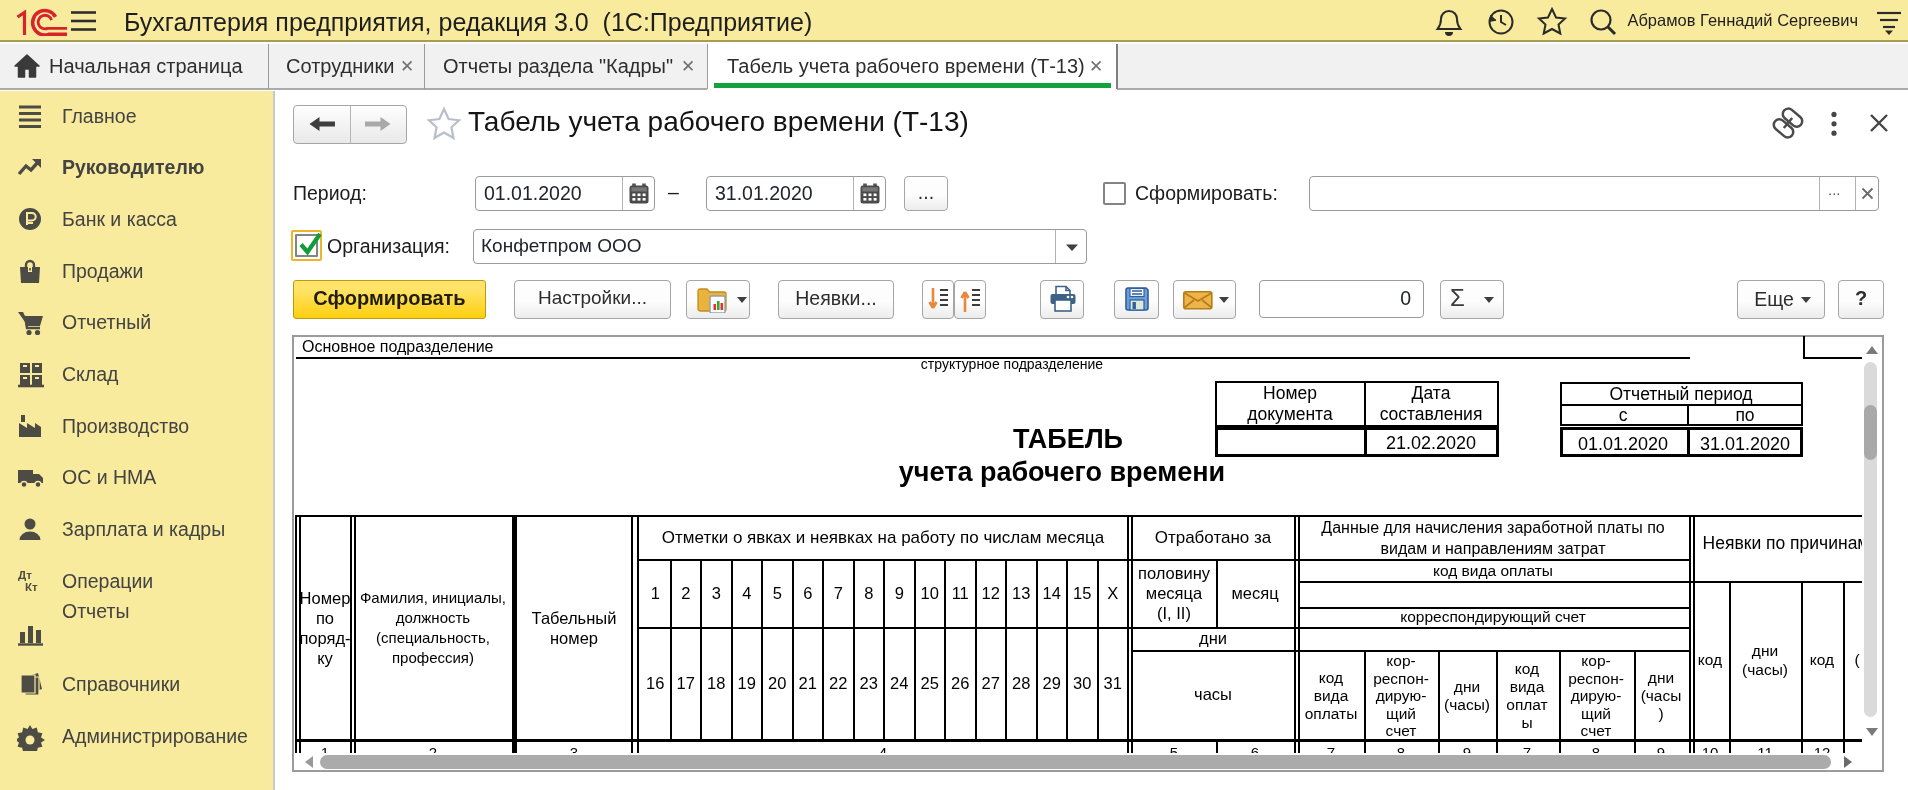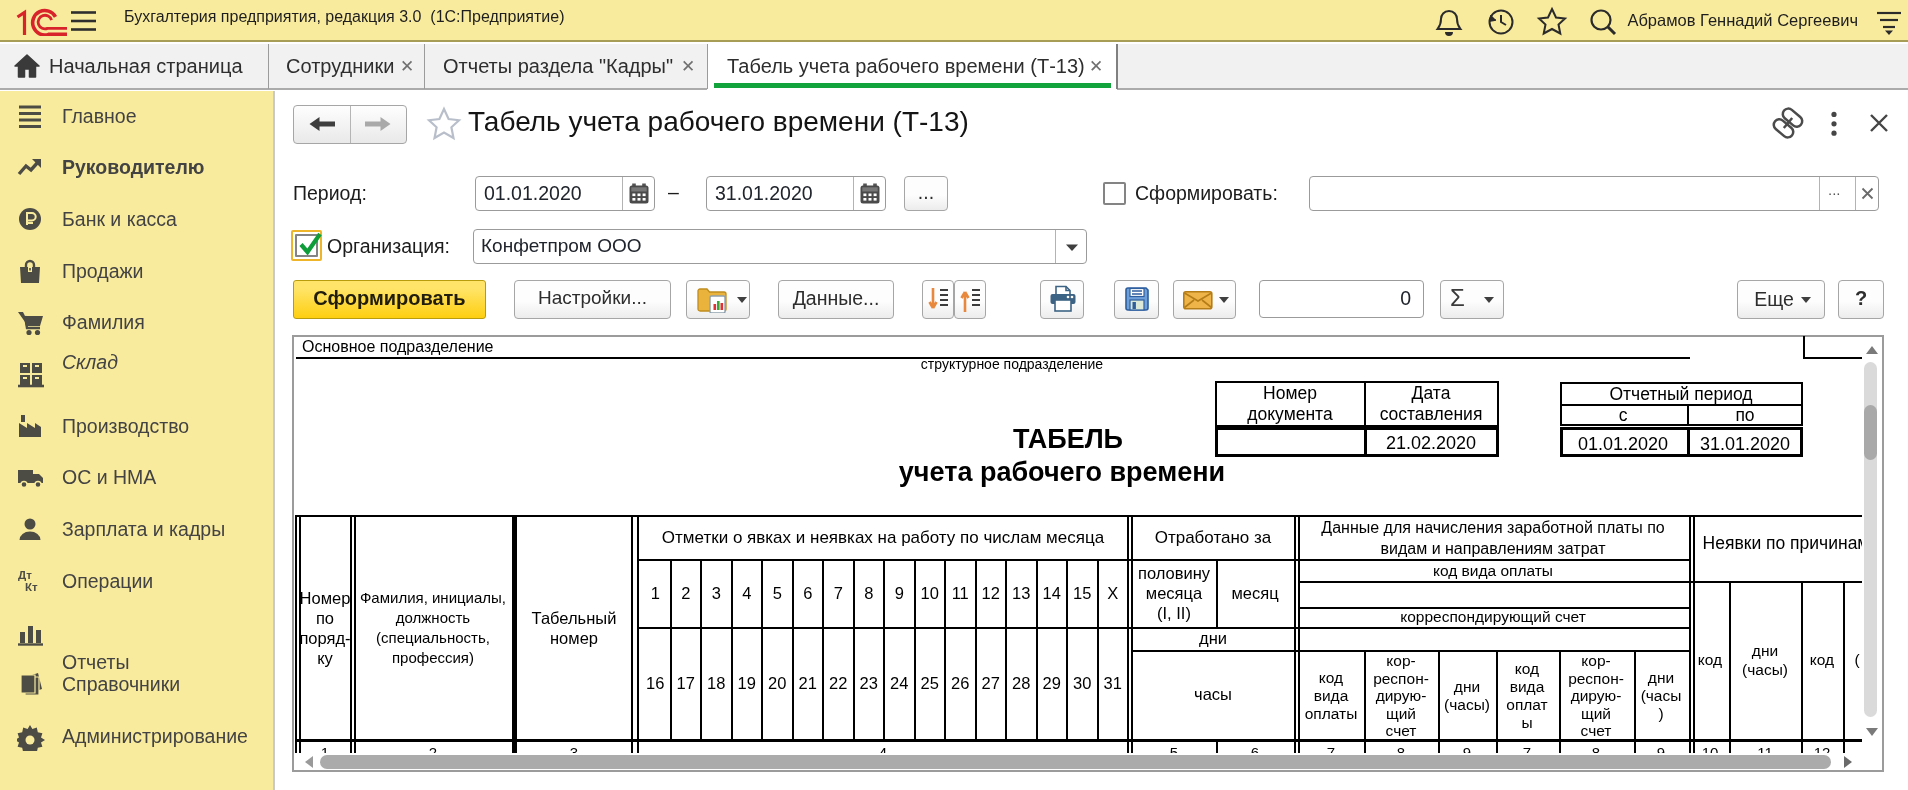--- a/index.html
+++ b/index.html
@@ -29,21 +29,21 @@
 <path d="M37.5 14.2 A6.8 6.8 0 1 0 33.5 22.4 L53 22.4" stroke-width="2.8"></path>
 </g>
   </svg>
 <svg class="abs" style="left:70px;top:9px" width="28" height="24" viewBox="0 0 28 24">
     <g stroke="#2e2e2e" stroke-width="2.6">
       <path d="M1 3.5 H26"></path>
       <path d="M1 12 H26"></path>
       <path d="M1 20.5 H26"></path>
     </g>
   </svg>
-<div class="abs" style="left:124px;top:8px;font-size:16px;color:#1e1e1e;">Бухгалтерия предприятия, редакция 3.0&nbsp;&nbsp;(1С:Предприятие)</div>
+<div class="abs" style="left:124px;top:8px;font-size:25px;color:#1e1e1e;">Бухгалтерия предприятия, редакция 3.0&nbsp;&nbsp;(1С:Предприятие)</div>
 <svg class="abs" style="left:1434px;top:7px" width="30" height="30" viewBox="0 0 30 30">
     <g fill="none" stroke="#2b2b2b" stroke-width="2">
       <path d="M15 4 C10 4 7 8 7 12 C7 18 5 20 3.5 22 L26.5 22 C25 20 23 18 23 12 C23 8 20 4 15 4 Z"></path>
       <path d="M12 25 a3 3 0 0 0 6 0" fill="#2b2b2b"></path>
     </g>
   </svg>
 <svg class="abs" style="left:1486px;top:7px" width="30" height="30" viewBox="0 0 30 30">
     <g fill="none" stroke="#2b2b2b" stroke-width="2">
       <circle cx="15" cy="15" r="11.5"></circle>
       <path d="M15 8 V15 L20 18"></path>
@@ -111,27 +111,27 @@
     <path d="M11 9 h4 v5 h-4 z" fill="#f9eb9e"></path>
     <path d="M12.2 10 h1.6 v2.6 h-1.6z" fill="#4d4c44"></path>
   </svg>
 <div class="mitem" style="top:260px;">Продажи</div>
 <svg class="abs" style="left:17px;top:309px" width="28" height="28" viewBox="0 0 28 28">
     <path d="M1 3 H6 L8 7 H26 L23 17 H9 L8 13" fill="#4d4c44"></path>
     <path d="M8 7 L10 19 H23" fill="none" stroke="#4d4c44" stroke-width="2.4"></path>
     <circle cx="12" cy="23.5" r="2.6" fill="#4d4c44"></circle>
     <circle cx="20.5" cy="23.5" r="2.6" fill="#4d4c44"></circle>
   </svg>
-<div class="mitem" style="top:311px;">Фамилия</div>
+<div class="mitem" style="top:311px;">Отчетный</div>
 <svg class="abs" style="left:17px;top:361px" width="28" height="28" viewBox="0 0 28 28">
     <path d="M3 2 h10 v10 h-10z M15 2 h10 v10 h-10z M3 14 h10 v10 h-10z M15 14 h10 v10 h-10z" fill="#4d4c44"></path>
     <path d="M1 25 H27" stroke="#4d4c44" stroke-width="2.6"></path>
     <path d="M6 5 h4 M18 5 h4 M6 17 h4 M18 17 h4" stroke="#f9eb9e" stroke-width="2"></path>
   </svg>
-<div class="mitem" style="top:351px;font-style:italic;">Склад</div>
+<div class="mitem" style="top:363px;">Склад</div>
 <svg class="abs" style="left:17px;top:413px" width="28" height="28" viewBox="0 0 28 28">
     <path d="M2 24 V10 L10 15 V10 L18 15 V10 L24 14 V24 Z" fill="#4d4c44"></path>
     <path d="M4 9 V2 h4 V9" fill="#4d4c44"></path>
   </svg>
 <div class="mitem" style="top:415px;">Производство</div>
 <svg class="abs" style="left:17px;top:464px" width="28" height="28" viewBox="0 0 28 28">
     <path d="M1 6 h15 v13 h-15z" fill="#4d4c44"></path>
     <path d="M16 10 h6 l4 4 v5 h-10z" fill="#4d4c44"></path>
     <circle cx="7" cy="20.5" r="3" fill="#4d4c44" stroke="#f9eb9e" stroke-width="1.4"></circle>
     <circle cx="21" cy="20.5" r="3" fill="#4d4c44" stroke="#f9eb9e" stroke-width="1.4"></circle>
@@ -144,21 +144,21 @@
 <div class="mitem" style="top:518px;">Зарплата и кадры</div>
 <svg class="abs" style="left:17px;top:568px" width="28" height="28" viewBox="0 0 28 28">
     <text x="1" y="11" font-family="Liberation Sans" font-size="11.5" font-weight="bold" fill="#4d4c44">Дт</text>
     <text x="8" y="23" font-family="Liberation Sans" font-size="11.5" font-weight="bold" fill="#4d4c44">Кт</text>
   </svg>
 <div class="mitem" style="top:570px;">Операции</div>
 <svg class="abs" style="left:17px;top:620px" width="28" height="28" viewBox="0 0 28 28">
     <path d="M3 12 h5 v11 h-5z M11 6 h5 v17 h-5z M19 10 h5 v13 h-5z" fill="#4d4c44"></path>
     <path d="M1 24.5 H26" stroke="#4d4c44" stroke-width="2.4"></path>
   </svg>
-<div class="mitem" style="top:651px;">Отчеты</div>
+<div class="mitem" style="top:600px;">Отчеты</div>
 <svg class="abs" style="left:17px;top:671px" width="28" height="28" viewBox="0 0 28 28">
     <path d="M8 6 L20 2 L24 18 L12 22 Z" fill="#4d4c44" transform="translate(1,0)"></path>
     <path d="M5 5 h14 v18 h-14z" fill="#4d4c44" stroke="#f9eb9e" stroke-width="1.2" transform="translate(3,1)"></path>
     <path d="M4 4 h14 v18 h-14z" fill="#4d4c44" stroke="#f9eb9e" stroke-width="1.2"></path>
   </svg>
 <div class="mitem" style="top:673px;">Справочники</div>
 <svg class="abs" style="left:17px;top:723px" width="28" height="28" viewBox="0 0 28 28">
     <path d="M13 2 l2.4 4 4.4-1.4 1 4.6 4.6 1 -1.4 4.4 4 2.4 -4 2.4 1.4 4.4 -4.6 1 -1 4.6 -4.4 -1.4 -2.4 4 -2.4 -4 -4.4 1.4 -1 -4.6 -4.6 -1 1.4 -4.4 -4 -2.4 4 -2.4 -1.4 -4.4 4.6 -1 1 -4.6 4.4 1.4z" fill="#4d4c44"></path>
     <circle cx="13" cy="17" r="4.5" fill="#f9eb9e"></circle>
   </svg>
@@ -267,21 +267,21 @@
 <rect x="13" y="9" width="15" height="17" rx="1.5" fill="#fff" stroke="#8fa0ad" stroke-width="1.4"></rect>
 <rect x="16.5" y="17" width="2.6" height="6" fill="#d33"></rect>
       <rect x="20" y="14" width="2.6" height="9" fill="#3a3"></rect>
       <rect x="23.5" y="16" width="2.6" height="7" fill="#d33"></rect>
 </g>
   </svg>
 <svg class="abs" style="left:736px;top:296px" width="12" height="8" viewBox="0 0 12 8">
     <path d="M1 1 L11 1 L6 7 Z" fill="#3f3f3f"></path>
   </svg>
 <div class="btn2" style="left:778px;top:280px;width:116px;height:39px;"></div>
-<div class="abs" style="left:778px;top:287px;width:116px;text-align:center;font-size:19.5px;color:#2d2d2d;">Данные...</div>
+<div class="abs" style="left:778px;top:287px;width:116px;text-align:center;font-size:19.5px;color:#2d2d2d;">Неявки...</div>
 <div class="btn2" style="left:922px;top:280px;width:32px;height:39px;"></div>
 <div class="btn2" style="left:954px;top:280px;width:32px;height:39px;"></div>
 <svg class="abs" style="left:928px;top:287px" width="22" height="26" viewBox="0 0 22 26">
     <path d="M5 1 V21 M5 21 L1.5 15 M5 21 L8.5 15" stroke="#e8883c" stroke-width="2.6" fill="none"></path>
     <g stroke="#3c3c3c" stroke-width="2">
       <path d="M12 3 h8"></path>
       <path d="M12 8 h8"></path>
       <path d="M12 13 h8"></path>
       <path d="M12 18 h8"></path>
     </g>

